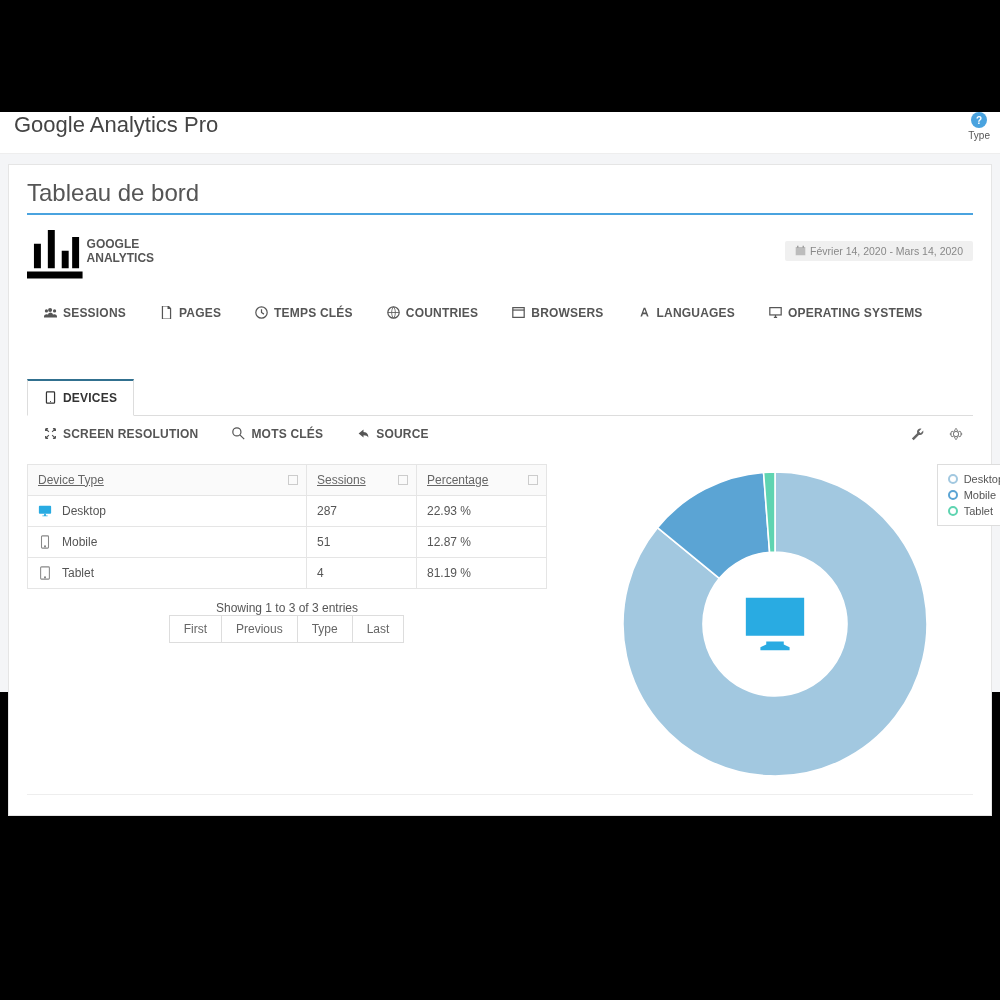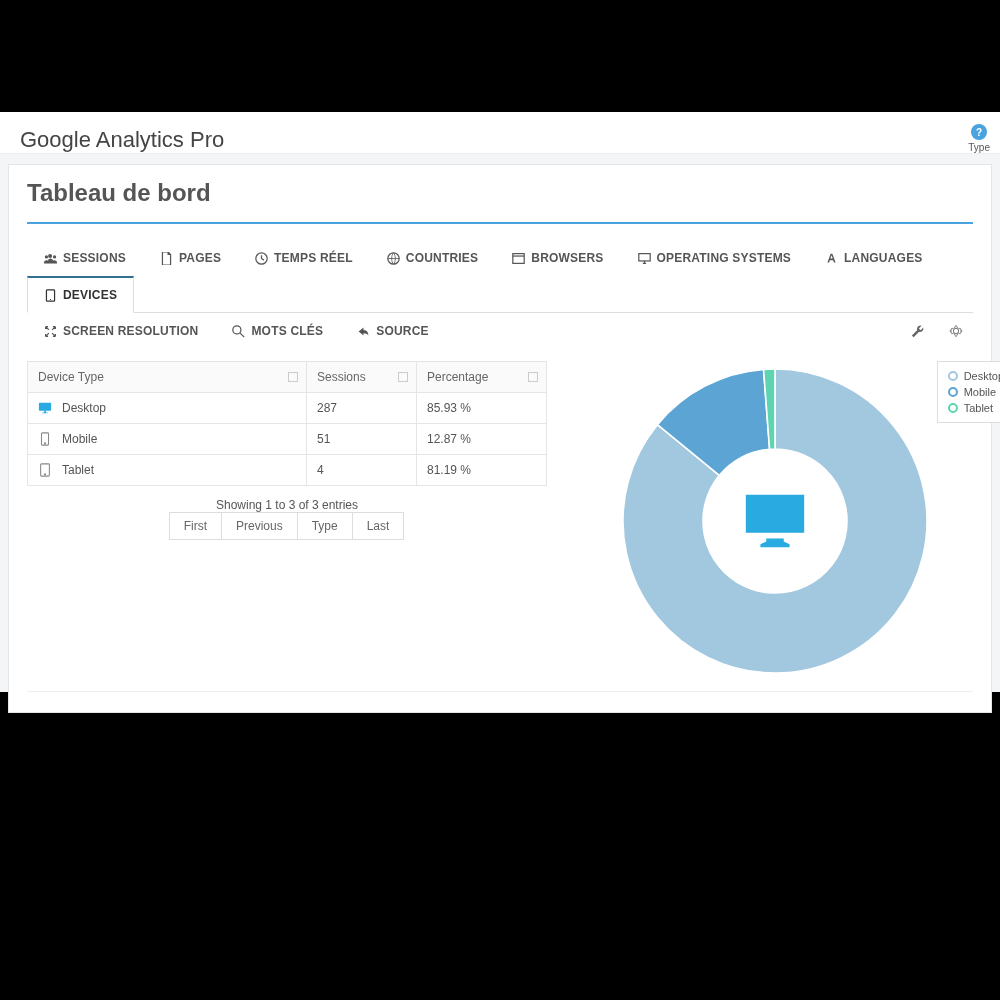--- a/index.html
+++ b/index.html
@@ -15,23 +15,23 @@
     top: 112px;
     left: 0;
     width: 1000px;
     height: 580px;
     background: #f4f5f7;
   }
   .app-header {
     background: #fff;
     height: 42px;
     display: flex;
-    align-items: flex-end;
+    align-items: flex-start;
     justify-content: space-between;
-    padding: 0 10px 0 20px;
+    padding: 0 10px 0 14px;
     border-bottom: 1px solid #eee;
   }
   .app-title {
     font-size: 22px;
     font-weight: 400;
     color: #444;
   }
   .aide-block {
     display: flex;
     flex-direction: column;
@@ -46,23 +46,23 @@
     color:#fff; font-size:10px; font-weight:bold;
   }
   .panel-outer {
     margin: 10px 8px;
     background: #fff;
     border: 1px solid #e5e5e5;
     padding: 14px 18px 20px 18px;
   }
   .dashboard-title {
     font-size: 24px;
-    font-weight: 700;
-    color: #555;
-    margin-bottom: 15px;
+    font-weight: 400;
+    color: #555;
+    margin-bottom: 6px;
   }
   .blue-rule {
     border: none;
     border-top: 2px solid #4aa3df;
     margin-bottom: 8px;
   }
   .subhead-row {
     display: flex;
     justify-content: space-between;
     align-items: center;
@@ -98,20 +98,21 @@
     cursor: pointer;
     border: 1px solid transparent;
     letter-spacing: 0.2px;
   }
   .tab.active {
     border-top: 2px solid #31708f;
     border-left: 1px solid #ddd;
     border-right: 1px solid #ddd;
     border-bottom: 1px solid #fff;
     color: #333;
+    margin-top: 48px;
   }
   .tab svg { width: 13px; height: 13px; fill: #555; }
   .tab.active svg { fill: #333; }
   .tabs-row2 {
     display: flex;
     justify-content: space-between;
     align-items: center;
     border-top: 1px solid #ddd;
     margin-top: -1px;
     gap: 22px;
@@ -135,20 +136,21 @@
   table.data th, table.data td {
     border: 1px solid #e5e5e5;
     padding: 8px 10px;
     text-align: left;
   }
   table.data thead th {
     background: #fafafa;
     font-weight: 400;
     color: #666;
     position: relative;
+    text-decoration: underline;
   }
   .th-check {
     position: absolute;
     right: 8px;
     top: 50%;
     transform: translateY(-50%);
     width: 10px; height: 10px;
     border: 1px solid #ccc;
   }
   .device-cell { display:flex; align-items:center; gap:10px; }
@@ -225,67 +227,82 @@
     <div class="aide-block">
       <div class="aide-icon">?</div>
       <span>Type</span>
     </div>
   </div>
 
   <div class="panel-outer">
     <div class="dashboard-title">Tableau de bord</div>
     <hr class="blue-rule">
 
+    <div class="subhead-row">
+      <div class="subhead-left">
+        <svg viewBox="0 0 16 16">
+            <path d="M0 14h16v2H0zM2 6h2v7H2zM6 2h2v11H6zM10 8h2v5h-2zM13 4h2v9h-2z"></path>
+          </svg>
+        <span>GOOGLE ANALYTICS</span>
+      </div>
+      <div class="date-pill">
+        <svg viewBox="0 0 16 16" width="11" height="11" fill="#999">
+            <path d="M1 3h14v12H1zM1 3h14v3H1z" opacity=".6"></path>
+            <path d="M3 1h2v3H3zM11 1h2v3h-2z"></path>
+          </svg>
+        <span>Février 14, 2020 - Mars 14, 2020</span>
+      </div>
+    </div>
 
     <div class="tabs">
       <div class="tab">
         <svg viewBox="0 0 16 16">
             <path d="M5 5a2.5 2.5 0 1 1 5 0 2.5 2.5 0 0 1-5 0zm-4 1a2 2 0 1 1 4 0 2 2 0 0 1-4 0zm10 0a2 2 0 1 1 4 0 2 2 0 0 1-4 0zM0 13c0-2 2-3 3-3s2 .5 2 .5C5 9 7 8 8 8s3 1 3 2.5c0 0 1-.5 2-.5s3 1 3 3v1H0z"></path>
           </svg>
         <span>SESSIONS</span>
       </div>
       <div class="tab">
         <svg viewBox="0 0 16 16">
             <path d="M3 0h7l3 3v13H3zM10 0v3h3" fill="none" stroke="#555" stroke-width="1.5"></path>
           </svg>
         <span>PAGES</span>
       </div>
       <div class="tab">
         <svg viewBox="0 0 16 16">
             <circle cx="8" cy="8" r="7" fill="none" stroke="#555" stroke-width="1.5"></circle>
             <path d="M8 4v4l3 2" fill="none" stroke="#555" stroke-width="1.5"></path>
           </svg>
-        <span>TEMPS RÉEL</span>
+        <span>TEMPS CLÉS</span>
       </div>
       <div class="tab">
         <svg viewBox="0 0 16 16">
             <circle cx="8" cy="8" r="7" fill="none" stroke="#555" stroke-width="1.5"></circle>
             <path d="M1 8h14M8 1c3 3 3 11 0 14M8 1c-3 3-3 11 0 14" fill="none" stroke="#555" stroke-width="1"></path>
           </svg>
         <span>COUNTRIES</span>
       </div>
       <div class="tab">
         <svg viewBox="0 0 16 16">
             <rect x="1" y="2" width="14" height="12" fill="none" stroke="#555" stroke-width="1.5"></rect>
             <path d="M1 5h14" stroke="#555" stroke-width="1.5"></path>
           </svg>
         <span>BROWSERS</span>
       </div>
       <div class="tab">
         <svg viewBox="0 0 16 16">
+            <path d="M3 13L7 2h2l4 11h-2l-1-3H6l-1 3zM6.5 8h3L8 4z"></path>
+          </svg>
+        <span>LANGUAGES</span>
+      </div>
+      <div class="tab">
+        <svg viewBox="0 0 16 16">
             <rect x="1" y="2" width="14" height="9" fill="none" stroke="#555" stroke-width="1.5"></rect>
             <path d="M6 14h4M8 11v3" stroke="#555" stroke-width="1.5"></path>
           </svg>
         <span>OPERATING SYSTEMS</span>
-      </div>
-      <div class="tab">
-        <svg viewBox="0 0 16 16">
-            <path d="M3 13L7 2h2l4 11h-2l-1-3H6l-1 3zM6.5 8h3L8 4z"></path>
-          </svg>
-        <span>LANGUAGES</span>
       </div>
       <div class="tab active">
         <svg viewBox="0 0 16 16">
             <rect x="3" y="1" width="10" height="14" rx="1" fill="none" stroke="#333" stroke-width="1.5"></rect>
             <circle cx="8" cy="13" r=".7" fill="#333"></circle>
           </svg>
         <span>DEVICES</span>
       </div>
     </div>
 
@@ -336,21 +353,21 @@
               <td>
                   <div class="device-cell">
                     <svg viewBox="0 0 16 16" fill="#29abe2">
                       <rect x="1" y="2" width="14" height="9" rx="1"></rect>
                       <path d="M5 14h6v-1H5zM7 11h2v2H7z"></path>
                     </svg>
                     <span>Desktop</span>
                   </div>
                 </td>
               <td>287</td>
-              <td>85.93 %</td>
+              <td>22.93 %</td>
             </tr>
             <tr>
               <td>
                   <div class="device-cell">
                     <svg viewBox="0 0 16 16" fill="none" stroke="#888" stroke-width="1.2">
                       <rect x="4" y="1" width="8" height="14" rx="1"></rect>
                       <circle cx="8" cy="13" r=".6" fill="#888"></circle>
                     </svg>
                     <span>Mobile</span>
                   </div>

